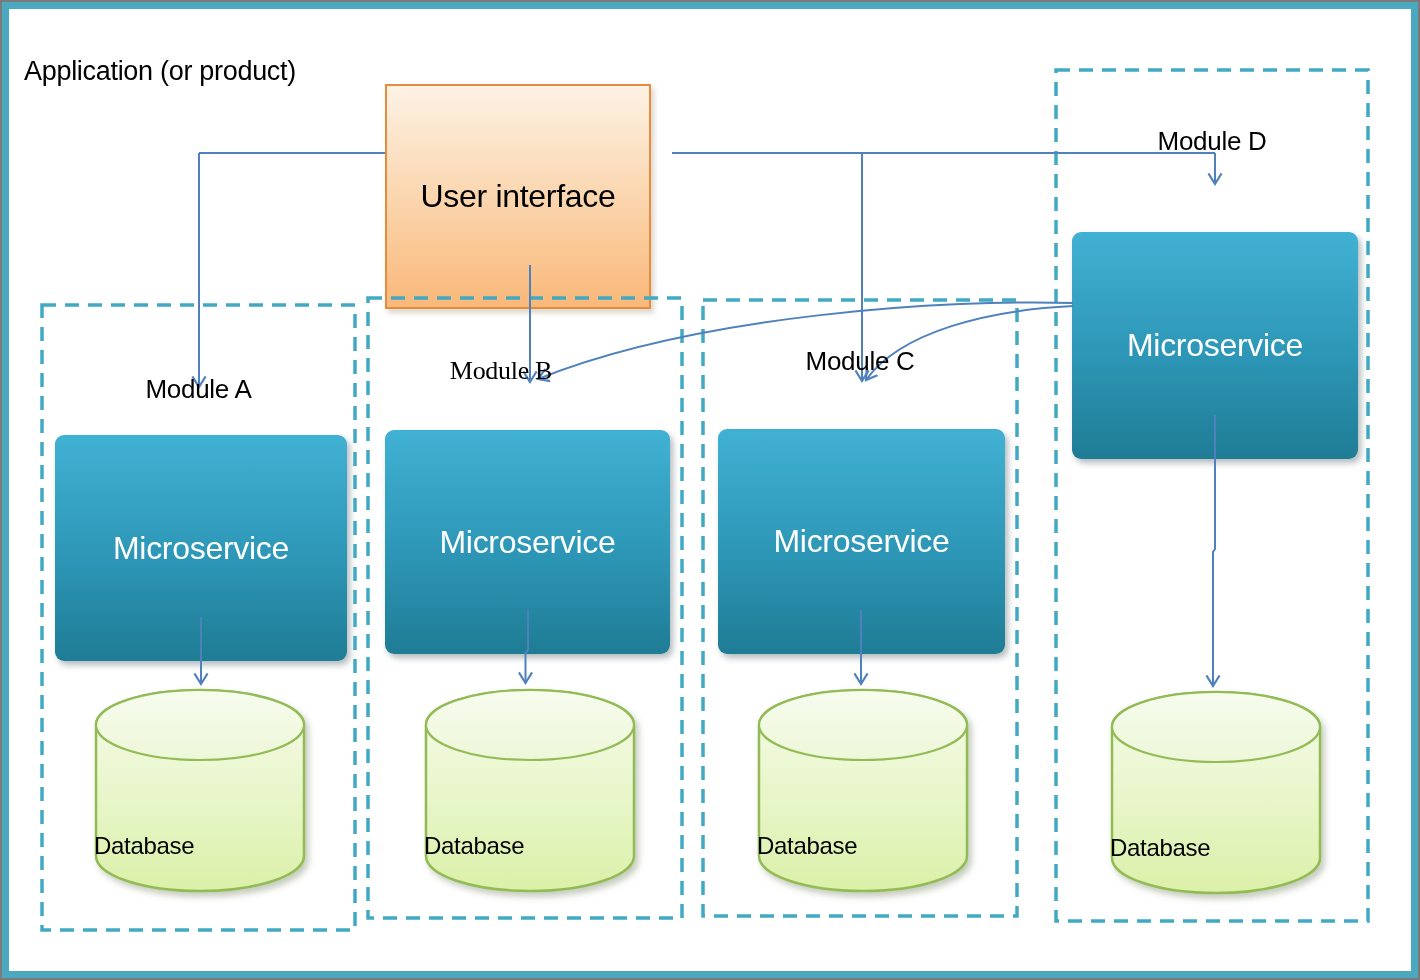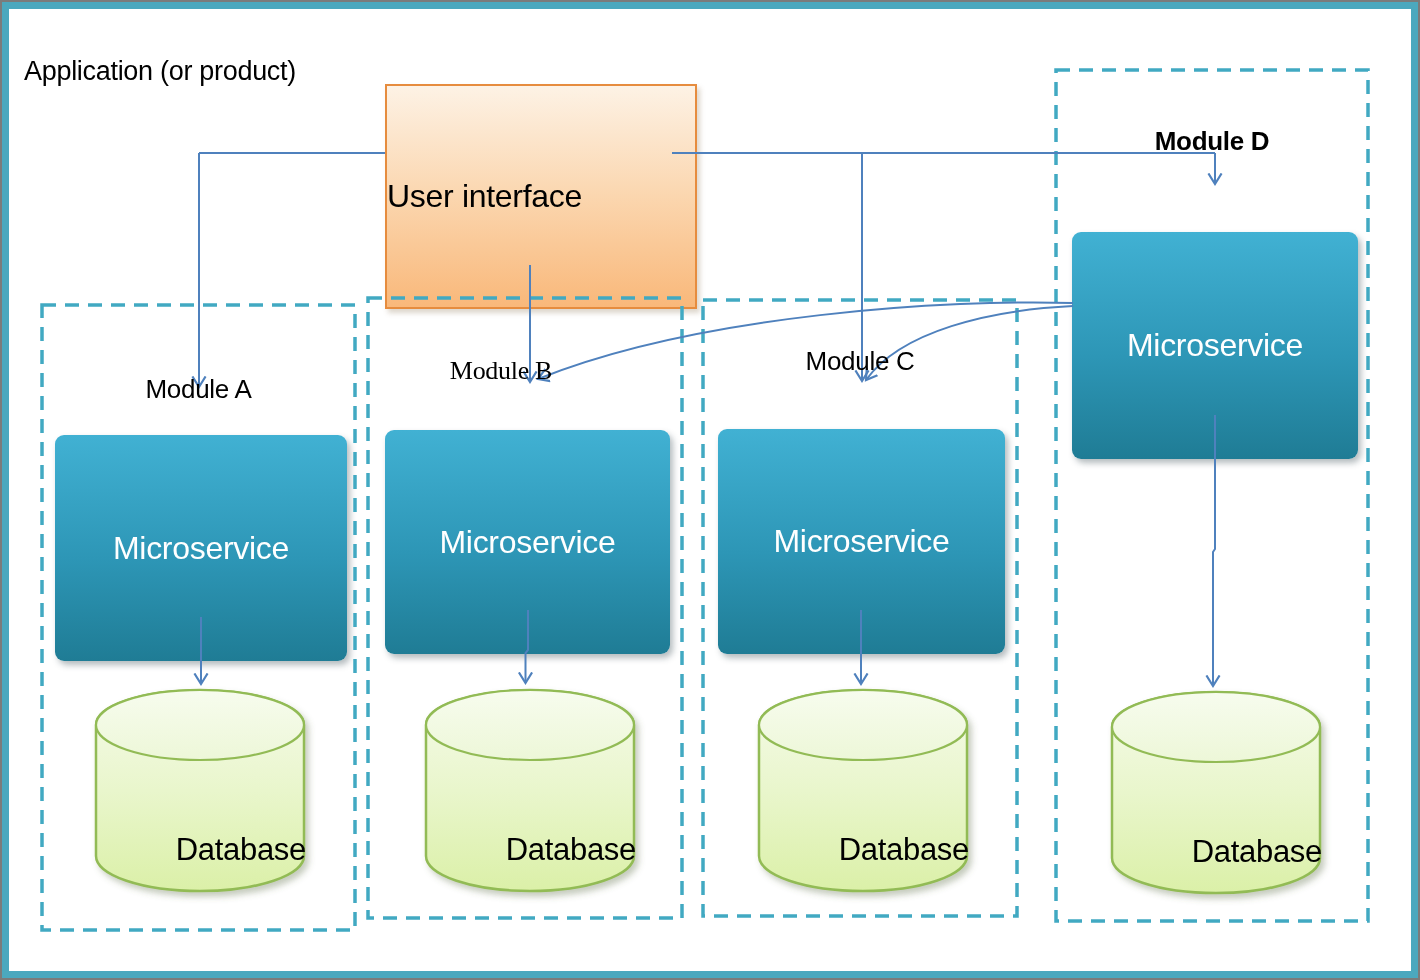--- a/index.html
+++ b/index.html
@@ -16,60 +16,60 @@
   .abs{position:absolute;box-sizing:border-box;margin-top:44px;}
   .app-title{
     left:24px;top:12px;font-size:27px;color:#000;letter-spacing:-0.3px;
     z-index:6;
   }
   .module-label{
     font-size:26px;color:#000;text-align:center;letter-spacing:-0.3px;
     z-index:6;
   }
   .ui-box{
-    left:385px;top:40px;width:312px;height:225px;
+    left:385px;top:40px;width:266px;height:225px;
     background:linear-gradient(to bottom,#FDF2E5 0%,#FBD9B4 45%,#F9B87A 100%);
     border:2.5px solid #E68C3E;
     box-shadow:3px 4px 5px rgba(120,90,50,0.25);
-    display:flex;align-items:center;justify-content:flex-start;
+    display:flex;align-items:center;justify-content:center;
     font-size:32px;color:#000;letter-spacing:-0.3px;
     z-index:4;
   }
   .ms-box{
     background:linear-gradient(to bottom,#41B1D3 0%,#2D96B6 55%,#1F7C95 100%);
     box-shadow:3px 4px 6px rgba(40,60,70,0.35);
     display:flex;align-items:center;justify-content:center;
     font-size:32px;color:#ffffff;letter-spacing:-0.3px;
     z-index:4;border-radius:9px;
   }
   .ms-a{left:55px;top:391px;width:292px;height:226px;}
   .ms-b{left:385px;top:386px;width:285px;height:224px;}
   .ms-c{left:718px;top:385px;width:287px;height:225px;}
   .ms-d{left:1072px;top:188px;width:286px;height:227px;}
   .db-label{
     width:212px;top:788px;height:44px;
-    font-size:31px;color:#000;text-align:right;letter-spacing:-0.3px;
+    font-size:24px;color:#000;text-align:left;letter-spacing:-0.3px;
     z-index:6;
   }
   svg.overlay{
     position:absolute;left:0;top:0;width:1420px;height:980px;
     z-index:5;pointer-events:none;
   }
 </style>
 </head>
 <body>
 
 <div class="frame"></div>
 
 <div class="abs app-title">Application (or product)</div>
 
 <div class="abs module-label" style="left:42px;top:330px;width:313px;">Module A</div>
 <div class="abs module-label" style="left:344px;top:312px;width:314px;font-family:Liberation Serif, serif;">Module B</div>
 <div class="abs module-label" style="left:703px;top:302px;width:314px;">Module C</div>
-<div class="abs module-label" style="left:1056px;top:82px;width:312px;font-weight:bold;">Module D</div>
+<div class="abs module-label" style="left:1056px;top:82px;width:312px;">Module D</div>
 
 <div class="abs ui-box">
   <span>User interface</span>
 </div>
 
 <div class="abs ms-box ms-a">
   <span>Microservice</span>
 </div>
 <div class="abs ms-box ms-b">
   <span>Microservice</span>

